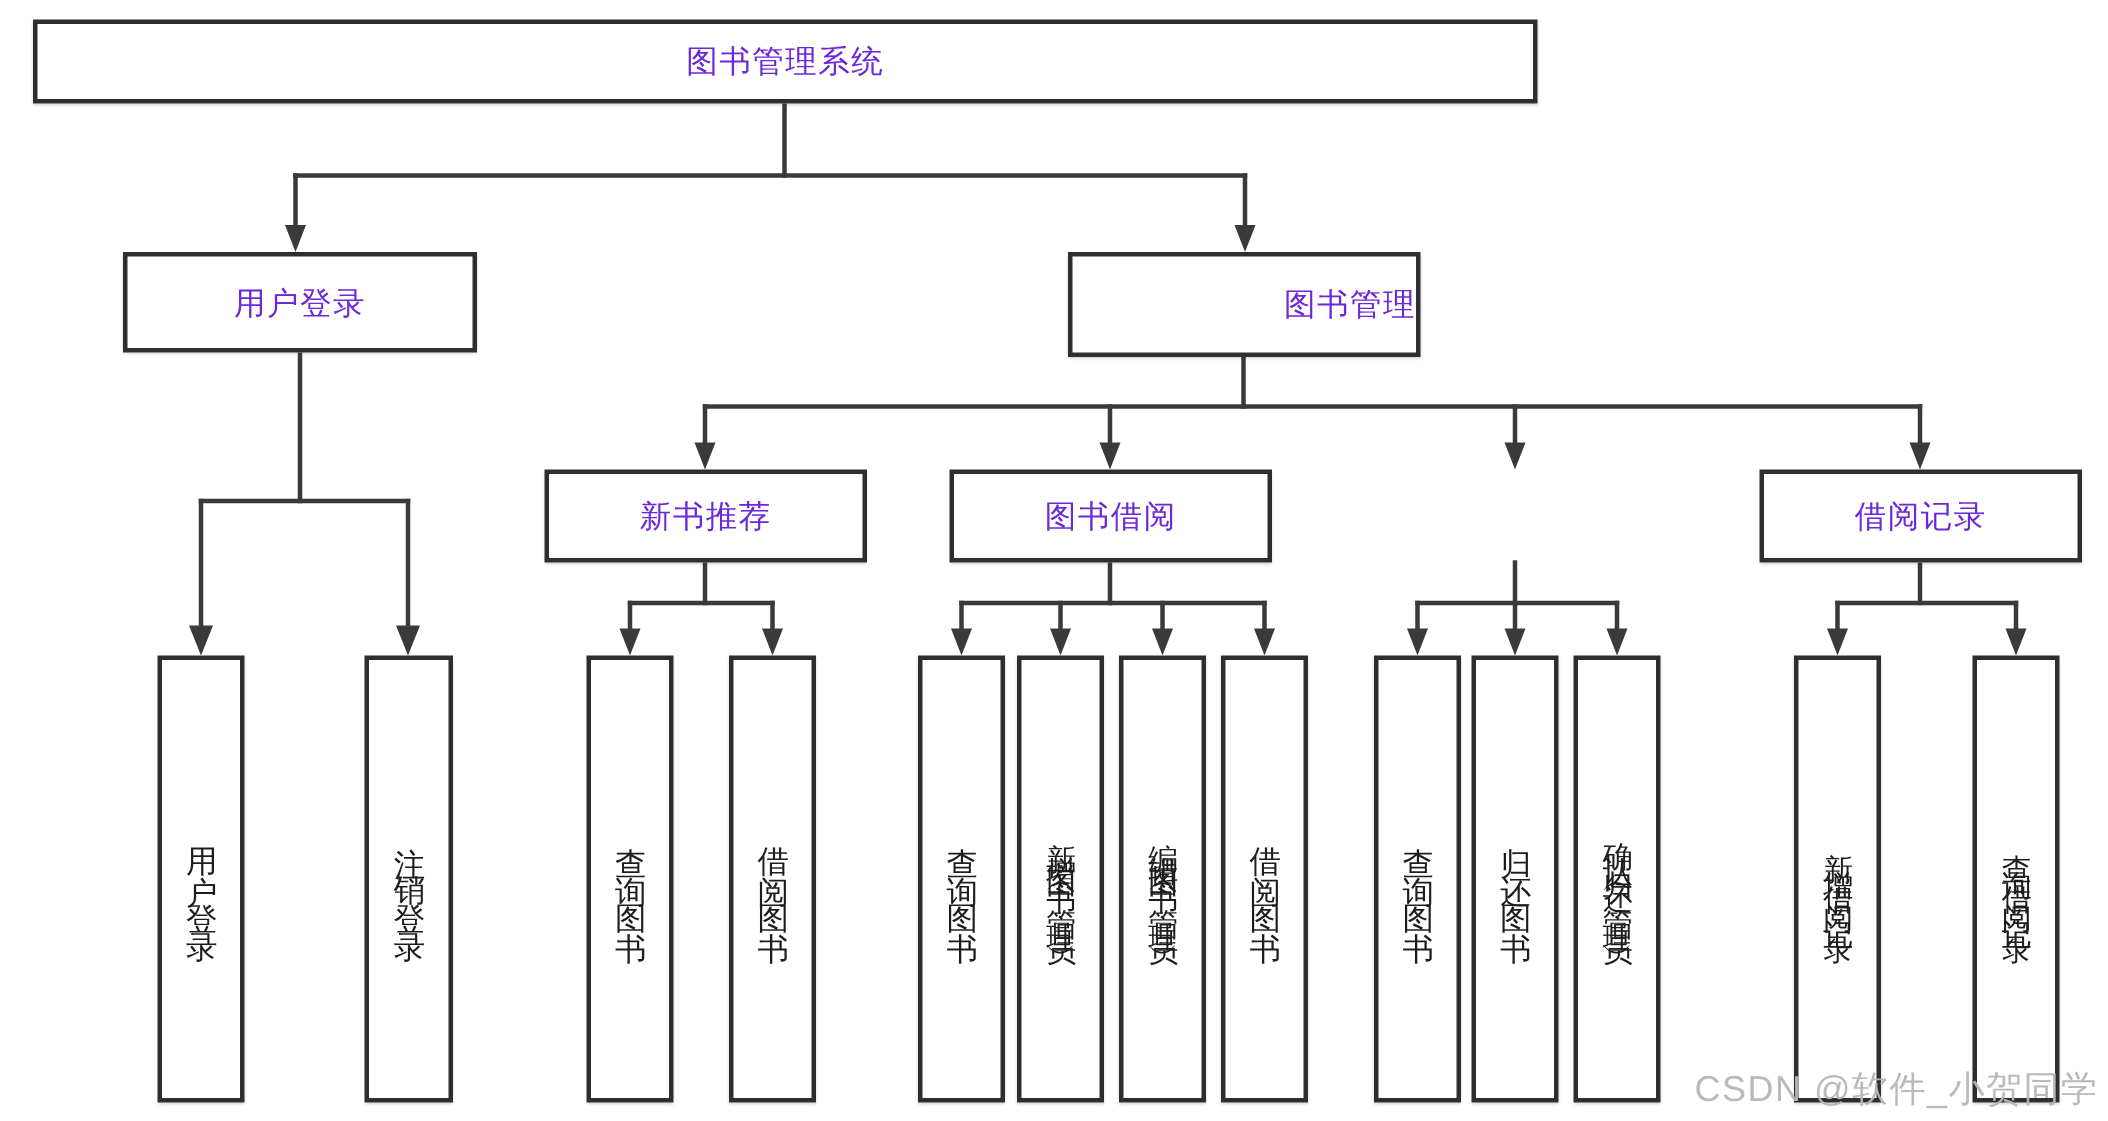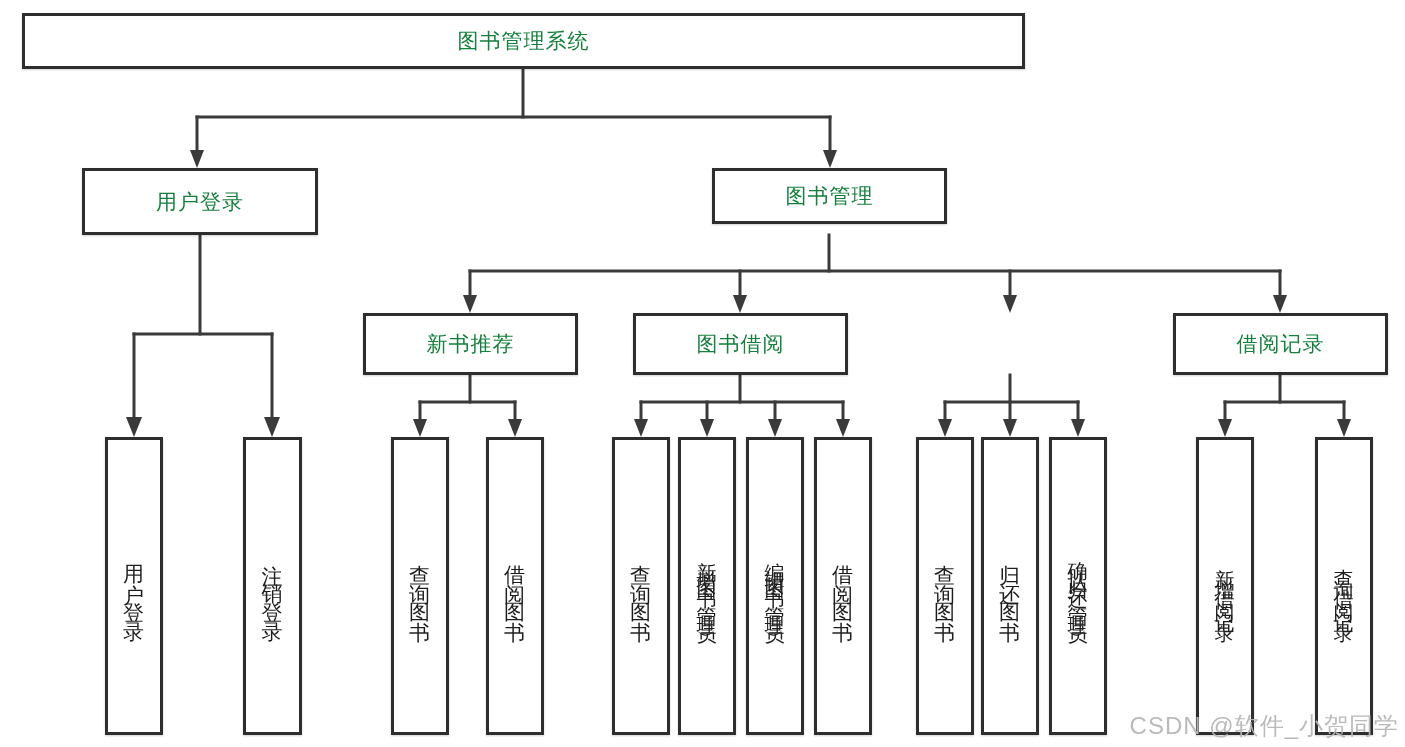--- a/index.html
+++ b/index.html
@@ -13,21 +13,21 @@
     border:3px solid #2e2e2e;
     box-shadow:0 1px 2px rgba(0,0,0,0.18);
     display:flex;
     align-items:center;
     justify-content:center;
     z-index:2;
   }
   .hlabel{
     font-size:21px;
     font-weight:500;
-    color:#15803d;
+    color:#6d28d9;
     letter-spacing:1px;
     white-space:nowrap;
   }
   .vtext{
     writing-mode:vertical-rl;
     text-orientation:mixed;
     font-weight:500;
     color:#1d1d1f;
     line-height:1;
     white-space:nowrap;
@@ -115,21 +115,21 @@
     </g>
   </svg>
 
   <div class="box" style="left:22px;top:13px;width:1003px;height:56px;">
     <span class="hlabel">图书管理系统</span>
   </div>
 
   <div class="box" style="left:82px;top:168px;width:236px;height:67px;">
     <span class="hlabel">用户登录</span>
   </div>
-  <div class="box" style="left:712px;top:168px;width:235px;height:56px;">
+  <div class="box" style="left:712px;top:168px;width:235px;height:70px;justify-content:flex-end;">
     <span class="hlabel">图书管理</span>
   </div>
 
   <div class="box" style="left:633px;top:313px;width:215px;height:62px;">
     <span class="hlabel">图书借阅</span>
   </div>
   <div class="box" style="left:363px;top:313px;width:215px;height:62px;">
     <span class="hlabel">新书推荐</span>
   </div>
   <div class="box" style="left:1173px;top:313px;width:215px;height:62px;">

